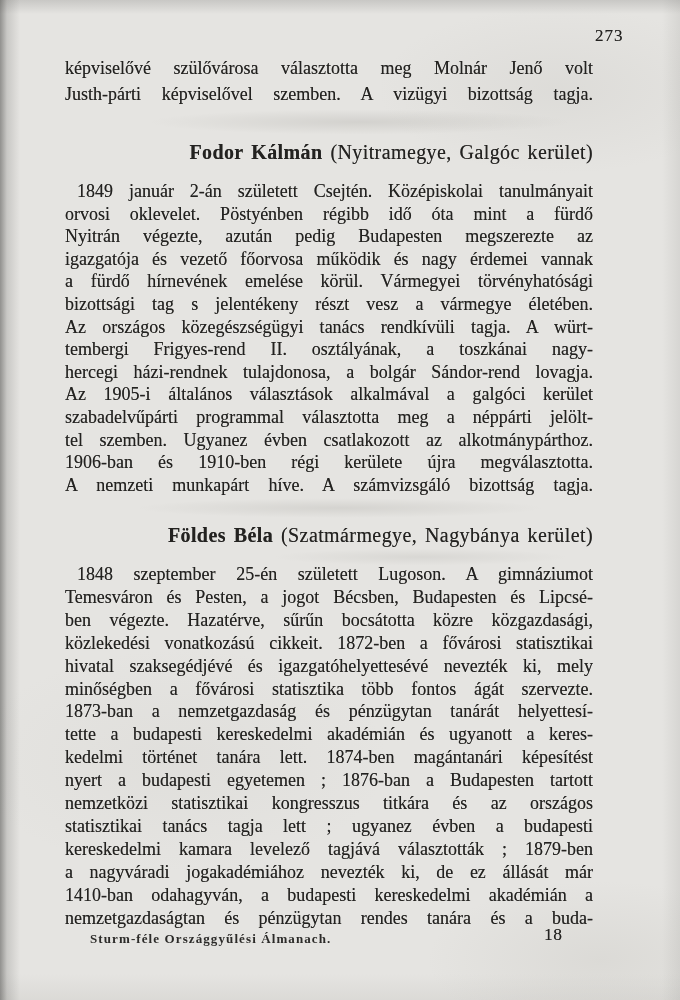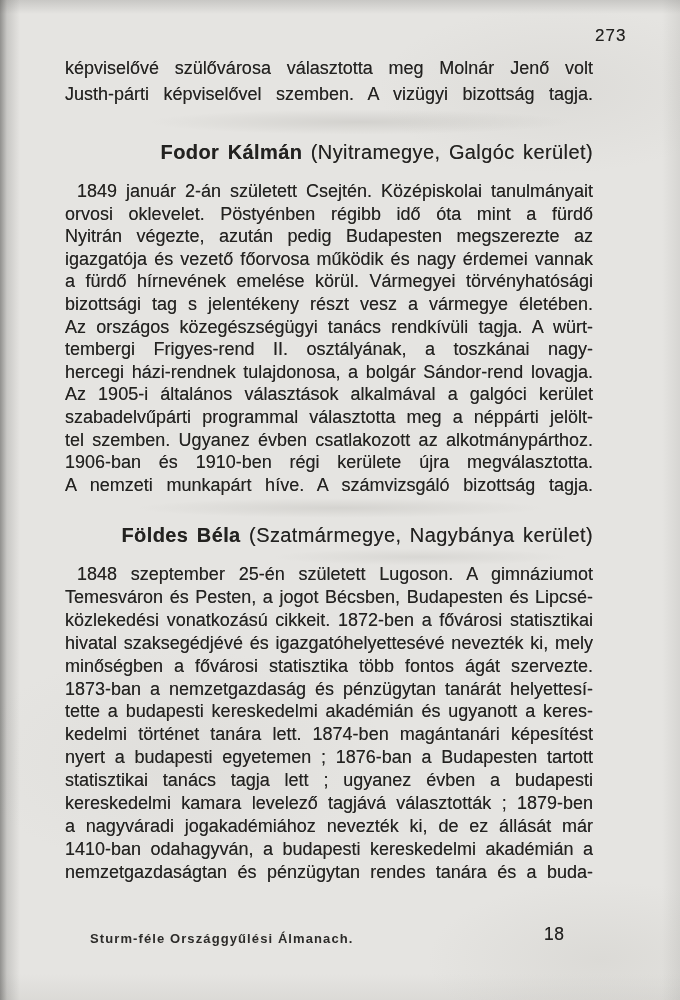--- a/index.html
+++ b/index.html
@@ -1,21 +1,21 @@
 <!DOCTYPE html>
 <html><head>
 <meta charset="utf-8">
 <style>
   html,body{margin:0;padding:0;background:#b9b8b5;}
   .page{
     position:relative;
     width:680px;height:1000px;
     margin:0 auto;
     overflow:hidden;
-    font-family:Liberation Sans, sans-serif;
+    font-family:Liberation Serif, serif;
     color:#232220;
     background-color:#e5e4e1;
     background-image:
       linear-gradient(to right, rgba(62,62,60,0.50) 0px, rgba(100,100,98,0.22) 7px, rgba(140,140,138,0) 20px),
       linear-gradient(to bottom, rgba(118,118,116,0.26) 0px, rgba(150,150,148,0) 14px),
       linear-gradient(to left, rgba(148,148,144,0.18) 0px, rgba(150,150,148,0) 18px),
       linear-gradient(to top, rgba(158,156,150,0.14) 0px, rgba(160,158,152,0) 26px),
       radial-gradient(ellipse 300px 18px at 360px 122px, rgba(146,144,138,0.22), rgba(146,144,138,0) 70%),
       radial-gradient(ellipse 290px 14px at 340px 508px, rgba(146,144,138,0.20), rgba(146,144,138,0) 70%),
       radial-gradient(ellipse 210px 12px at 420px 557px, rgba(150,148,142,0.16), rgba(150,148,142,0) 70%),
@@ -82,27 +82,29 @@
       <div class="line">tel szemben. Ugyanez évben csatlakozott az alkotmánypárthoz.</div>
       <div class="line">1906-ban és 1910-ben régi kerülete újra megválasztotta.</div>
       <div class="line">A nemzeti munkapárt híve. A számvizsgáló bizottság tagja.</div>
     </div>
 
   <h2 class="entry-heading heading-2 ink"><span class="name">Földes Béla</span><span> (Szatmármegye, Nagybánya kerület)</span></h2>
 
   <div class="col body-text body-2 ink">
       <div class="line indent">1848 szeptember 25-én született Lugoson. A gimnáziumot</div>
       <div class="line">Temesváron és Pesten, a jogot Bécsben, Budapesten és Lipcsé-</div>
+      <div class="line">ben végezte. Hazatérve, sűrűn bocsátotta közre közgazdasági,</div>
       <div class="line">közlekedési vonatkozású cikkeit. 1872-ben a fővárosi statisztikai</div>
       <div class="line">hivatal szaksegédjévé és igazgatóhelyettesévé nevezték ki, mely</div>
       <div class="line">minőségben a fővárosi statisztika több fontos ágát szervezte.</div>
       <div class="line">1873-ban a nemzetgazdaság és pénzügytan tanárát helyettesí-</div>
       <div class="line">tette a budapesti kereskedelmi akadémián és ugyanott a keres-</div>
       <div class="line">kedelmi történet tanára lett. 1874-ben magántanári képesítést</div>
       <div class="line">nyert a budapesti egyetemen ; 1876-ban a Budapesten tartott</div>
+      <div class="line">nemzetközi statisztikai kongresszus titkára és az országos</div>
       <div class="line">statisztikai tanács tagja lett ; ugyanez évben a budapesti</div>
       <div class="line">kereskedelmi kamara levelező tagjává választották ; 1879-ben</div>
       <div class="line">a nagyváradi jogakadémiához nevezték ki, de ez állását már</div>
       <div class="line">1410-ban odahagyván, a budapesti kereskedelmi akadémián a</div>
       <div class="line">nemzetgazdaságtan és pénzügytan rendes tanára és a buda-</div>
     </div>
 
   <div class="footer-left">Sturm-féle Országgyűlési Álmanach.</div>
 
   <div class="footer-signature ink">18</div>

